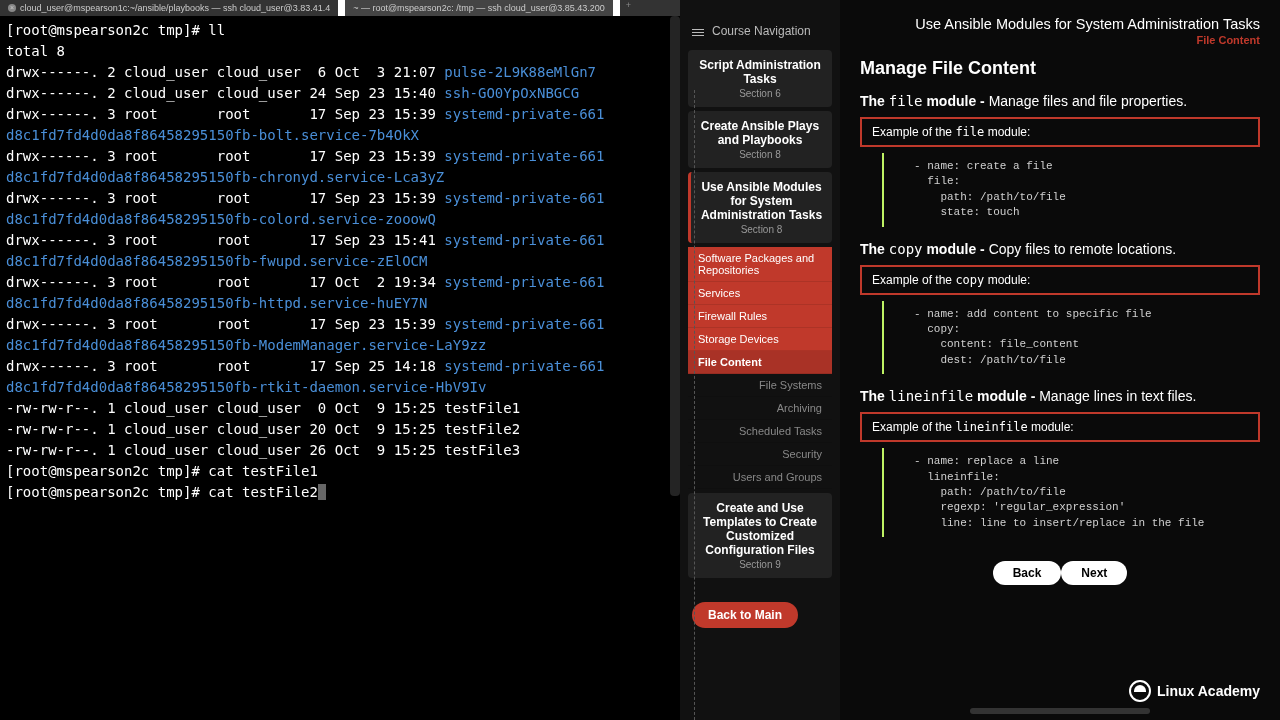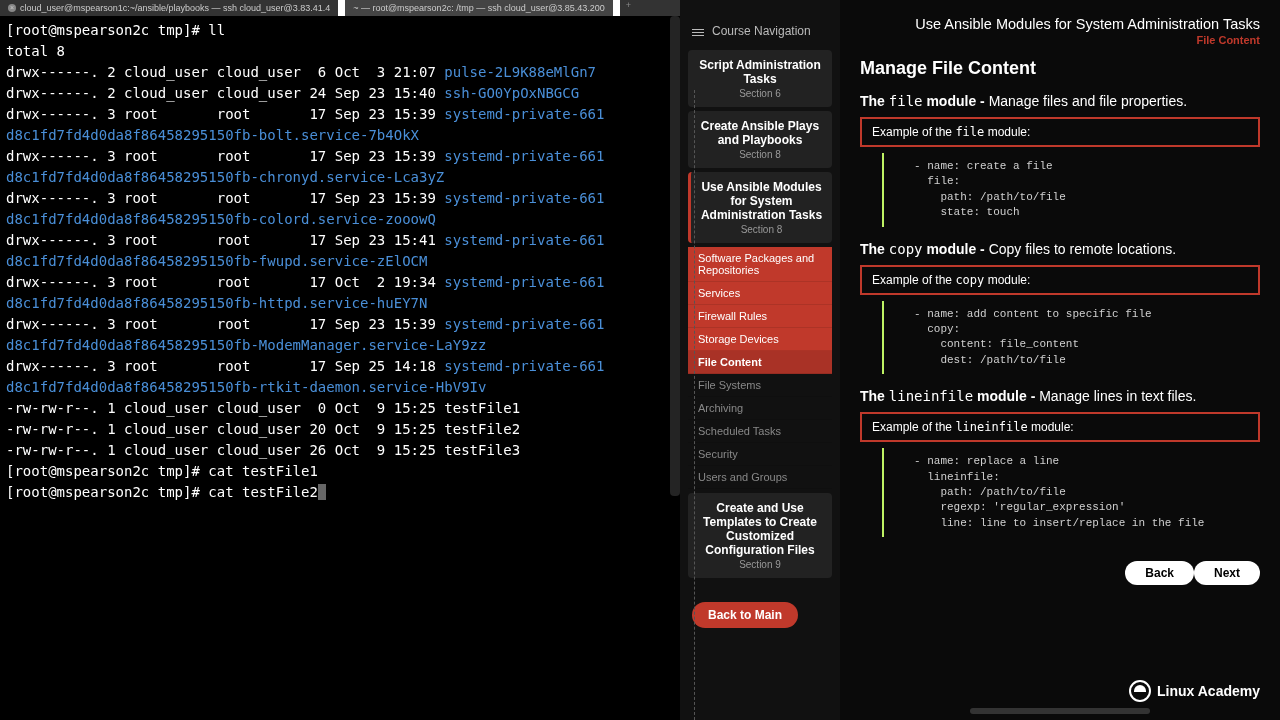--- a/index.html
+++ b/index.html
@@ -21,34 +21,34 @@
 .sidebar { width: 160px; background: #111; padding-top: 16px; }
 .course-nav-hdr { color: #bbb; font-size: 12px; padding: 8px 12px; display: flex; align-items: flex-end; gap: 8px; }
 .hamburger { display: inline-block; width: 12px; }
 .hamburger span { display: block; height: 1px; background: #bbb; margin: 2px 0; }
 .section-box { background: #222; margin: 4px 8px; border-radius: 4px; padding: 8px 6px; text-align: center; color: #fff; font-size: 12px; font-weight: 600; }
 .section-box.active { border-left: 3px solid #c0392b; }
 .section-sub { font-size: 10px; color: #999; font-weight: 400; margin-top: 2px; }
 .sub-items { background: #c0392b; margin: 0 8px; font-size: 11px; }
 .sub-item { padding: 5px 10px; color: #fff; border-bottom: 1px solid rgba(0,0,0,0.1); }
 .sub-item.active { background: #a93226; font-weight: 600; }
-.sub-items-gray { margin: 0 8px; font-size: 11px; }
+.sub-items-gray { margin: 0 8px; font-size: 11px; text-align: right; }
 .sub-items-gray .sub-item { color: #888; background: #111; }
 .back-main { background: #c0392b; color: #fff; border-radius: 16px; padding: 6px 16px; font-size: 12px; font-weight: 600; display: inline-block; margin: 20px 12px; cursor: pointer; }
 
 .content { flex: 1; background: #0a0a0a; padding: 16px 20px; color: #fff; font-size: 13px; overflow-y: auto; position: relative; }
 .page-title { font-size: 14.5px; text-align: right; margin-bottom: 2px; }
 .page-sub { color: #c0392b; font-size: 11px; text-align: right; font-weight: 600; margin-bottom: 12px; }
 .content h2 { font-size: 18px; margin-bottom: 10px; font-weight: 700; }
 .module-desc { font-size: 14px; margin: 14px 0 8px; }
 .module-desc code { font-family: monospace; }
 .example-box { border: 2px solid #c0392b; padding: 6px 10px; font-size: 12px; margin-bottom: 6px; }
 .example-box code { font-family: monospace; }
 .code-block { background: #0a0a0a; border-left: 2px solid #bef264; color: #d0d0d0; font-family: Liberation Mono, monospace; font-size: 11px; padding: 6px 0 6px 30px; margin-left: 22px; white-space: pre; line-height: 1.4; }
-.nav-buttons { display: flex; justify-content: flex-end; margin-top: 24px; }
+.nav-buttons { display: flex; justify-content: center; margin-top: 24px; }
 .nav-btn { background: #fff; color: #000; border-radius: 14px; padding: 5px 20px; font-size: 12px; font-weight: 600; cursor: pointer; }
 .logo-footer { position: absolute; bottom: 18px; right: 20px; color: #fff; font-size: 14px; font-weight: 600; display: flex; align-items: center; gap: 6px; text-align: right; }
 .logo-icon { width: 22px; height: 22px; border: 2px solid #fff; border-radius: 50%; position: relative; }
 .logo-icon::before { content: ""; position: absolute; top: 3px; left: 3px; right: 3px; height: 7px; background: #fff; border-radius: 6px 6px 0 0; }
 .dash-line { border-left: 1px dashed #555; position: absolute; left: 0px; top: 0; bottom: 0; }
 .content-scroll { position: absolute; bottom: 6px; left: 50%; transform: translateX(-50%); width: 180px; height: 6px; background: rgba(150,150,150,0.3); border-radius: 3px; }
 </style>
 </head>
 <body>
 

